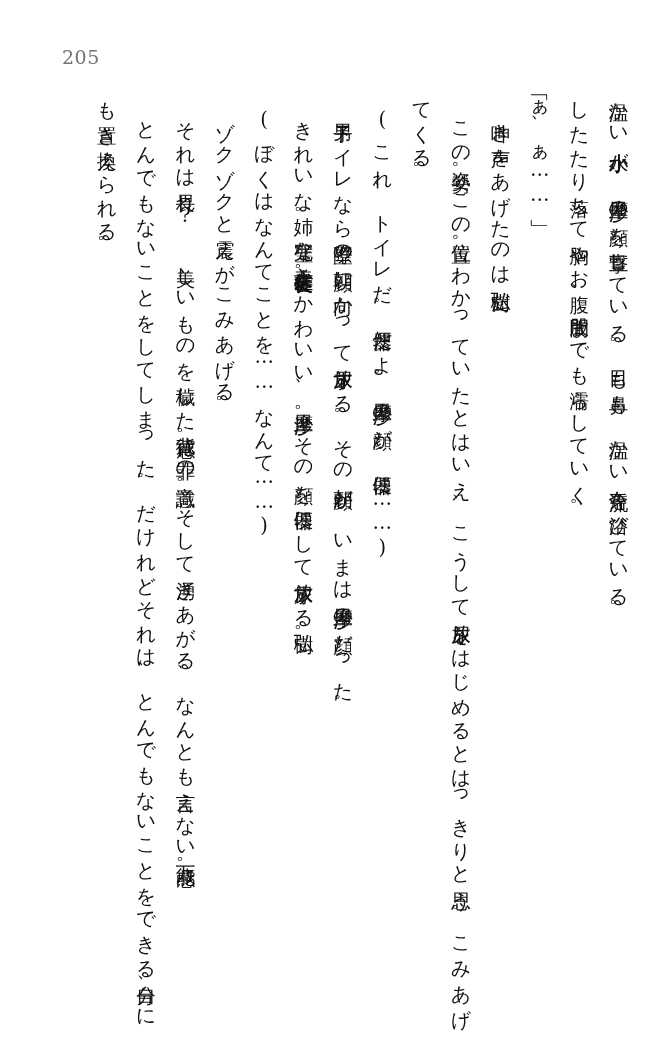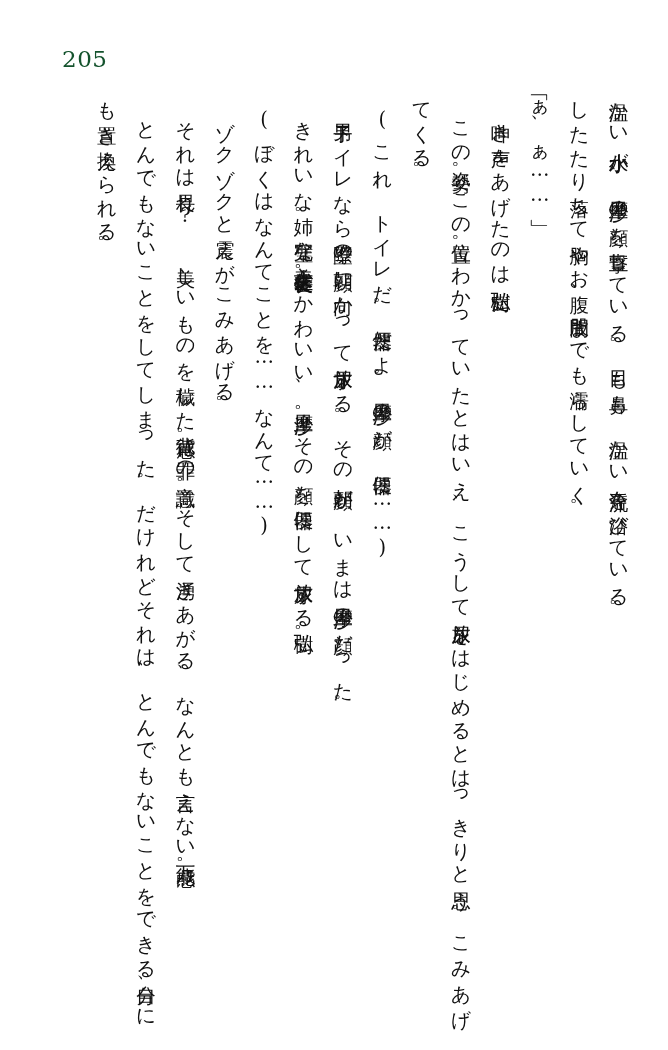--- a/index.html
+++ b/index.html
@@ -17,23 +17,23 @@
   .page {
     position: relative;
     width: 668px;
     height: 1050px;
     background: #ffffff;
   }
   .page-number {
     position: absolute;
     top: 46px;
     left: 62px;
-    font-size: 23px;
+    font-size: 19px;
     font-family: "DejaVu Serif", "Liberation Serif", serif;
-    color: #14532d;
+    color: #737373;
     letter-spacing: 0.5px;
   }
   .body-text {
     position: absolute;
     top: 88px;
     left: 30px;
     width: 608px;
     height: 930px;
     writing-mode: vertical-rl;
     text-orientation: upright;

